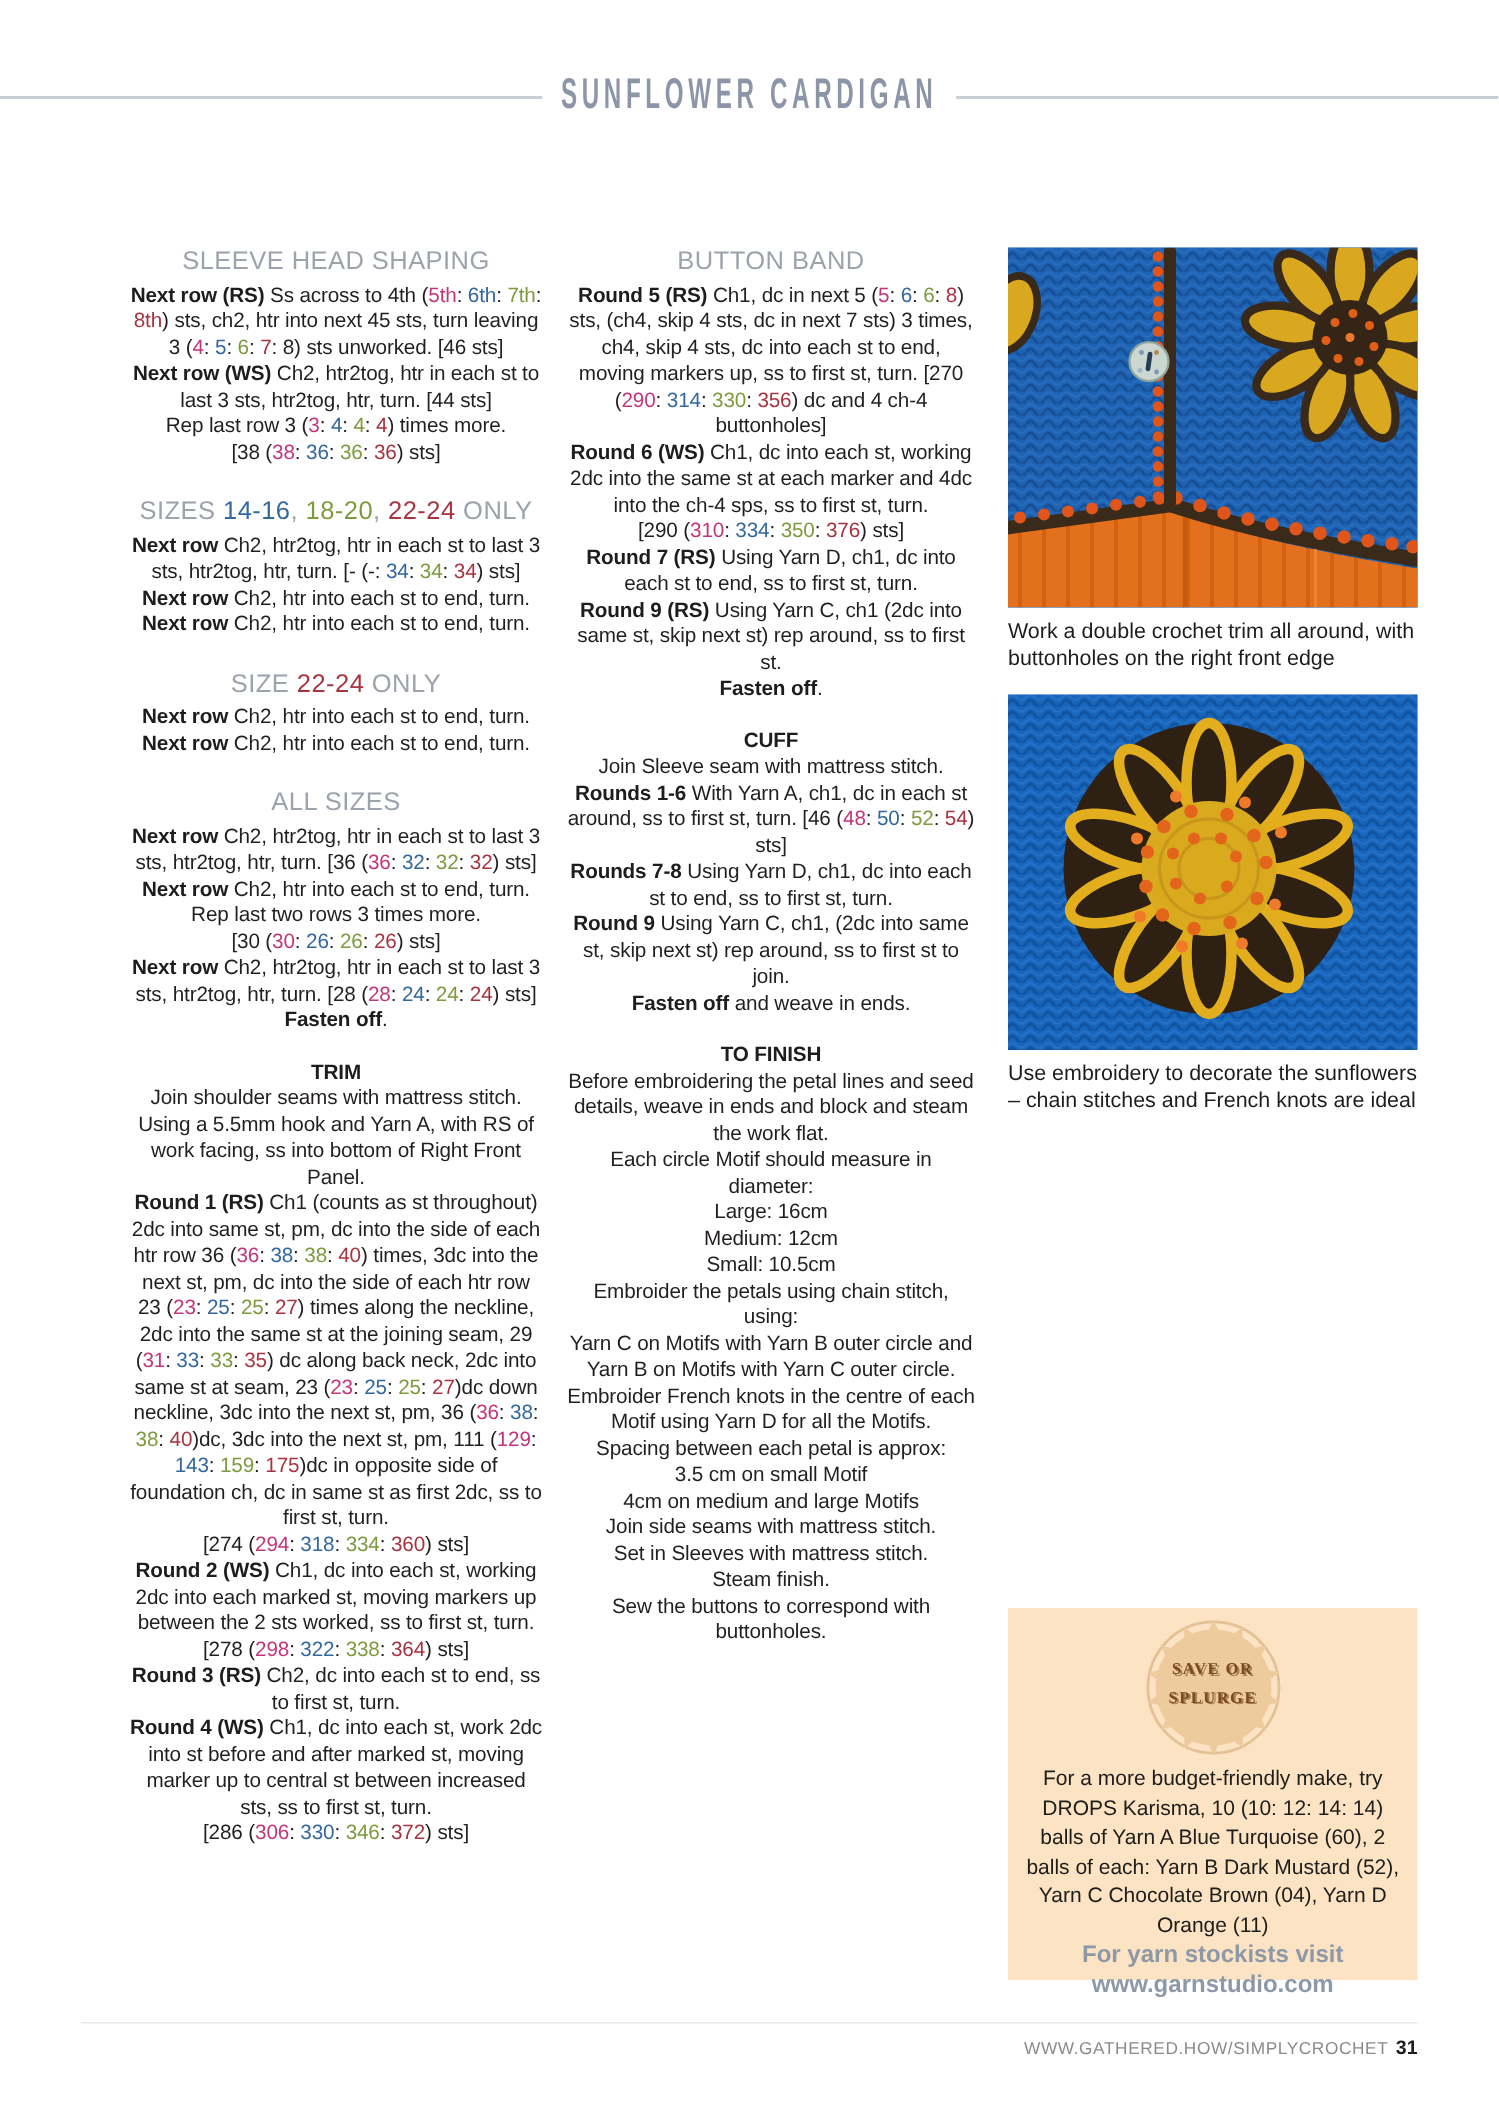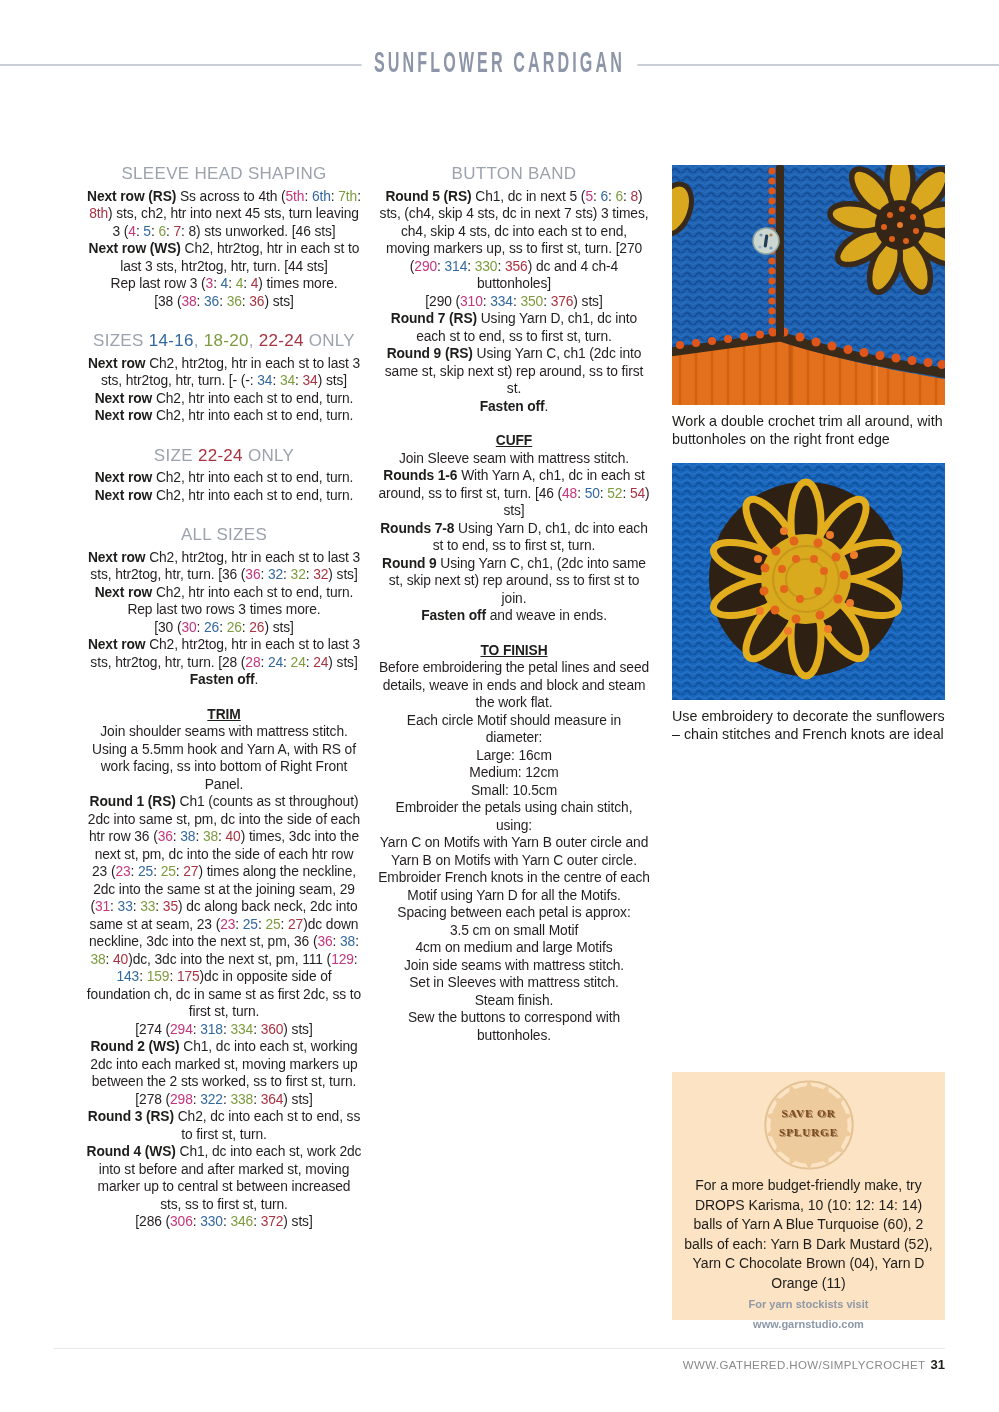--- a/index.html
+++ b/index.html
@@ -10,21 +10,21 @@
   .header-rule{position:absolute;left:0;right:0;top:64px;height:2px;background:#c9cdd5;}
   .page-title-wrap{position:absolute;top:47px;left:0;right:0;text-align:center;}
   .page-title-wrap span{display:inline-block;background:#fff;padding:0 20px;font-size:26px;font-weight:700;letter-spacing:5px;color:#8d96a8;transform:scaleX(.62) scaleY(1.1);}
 
   
   .col{position:absolute;top:165px;font-size:13.8px;line-height:17.5px;letter-spacing:-0.1px;text-align:center;}
   #col-left{left:86px;width:276px;}
   #col-mid{left:378px;width:272px;}
   .h-gray{font-size:17px;color:#9ca3ad;margin:22px 0 5px;letter-spacing:.3px;font-weight:400;}
   .col .h-gray:first-child{margin-top:0;}
-  .h-sub{font-weight:700;margin:17px 0 0;font-size:13.8px;color:#1d1d1b;text-decoration:underline;}
+  .h-sub{font-weight:700;margin:17px 0 0;font-size:13.8px;color:#1d1d1b;}
   .par{margin:0;}
   .seg-b{font-weight:700;color:#1d1d1b;}
   .sz1{color:#c3367b;}
   .sz2{color:#33689f;}
   .sz3{color:#7d9b3d;}
   .sz4{color:#a83341;}
   .h-gray .sz2,.h-gray .sz3,.h-gray .sz4{font-weight:400;}
 
   
   .rail{position:absolute;left:672px;top:0;width:273px;}
@@ -34,21 +34,21 @@
   .caption{position:absolute;left:0;width:273px;font-weight:400;font-size:14.3px;line-height:18px;color:#1d1d1b;}
   #caption1{top:412px;}
   #caption2{top:707px;}
 
   
   .save-box{position:absolute;left:0;top:1072px;width:273px;height:248px;background:#fbe3c3;}
   .badge{position:absolute;left:50%;top:7px;transform:translateX(-50%);width:92px;height:92px;}
   .badge svg{display:block;width:92px;height:92px;}
   .badge-text{position:absolute;left:0;top:25px;width:100%;text-align:center;font-family:"Liberation Serif",serif;font-weight:700;color:#7b4a1e;font-size:11px;line-height:19px;letter-spacing:1px;text-shadow:1.3px 1.3px 0 rgba(89,49,15,.5);}
   .save-body{position:absolute;top:104px;left:8px;right:8px;text-align:center;font-size:14px;line-height:19.5px;color:#1d1d1b;}
-  .stockists{position:absolute;top:222px;left:8px;right:8px;text-align:center;font-weight:700;font-size:11px;line-height:20px;color:#8e99a8;}
+  .stockists{position:absolute;top:222px;left:8px;right:8px;text-align:center;font-weight:700;font-size:16px;line-height:20px;color:#8e99a8;}
 
   
   .footer-rule{position:absolute;left:54px;right:54px;top:1348px;height:1px;background:#e8e8e8;}
   .footer{position:absolute;top:1357px;right:54px;font-size:11.5px;color:#8a8a8a;letter-spacing:.4px;}
   .footer .pagenum{color:#1d1d1b;font-weight:700;font-size:13px;margin-left:5px;letter-spacing:0;}
 </style>
 </head>
 <body>
 
 <div class="page">
@@ -85,20 +85,21 @@
       <p class="par"><span>[274 (</span><span class="sz1">294</span><span>: </span><span class="sz2">318</span><span>: </span><span class="sz3">334</span><span>: </span><span class="sz4">360</span><span>) sts]</span></p>
       <p class="par"><span class="seg-b">Round 2 (WS) </span><span>Ch1, dc into each st, working 2dc into each marked st, moving markers up between the 2 sts worked, ss to first st, turn.</span></p>
       <p class="par"><span>[278 (</span><span class="sz1">298</span><span>: </span><span class="sz2">322</span><span>: </span><span class="sz3">338</span><span>: </span><span class="sz4">364</span><span>) sts]</span></p>
       <p class="par"><span class="seg-b">Round 3 (RS) </span><span>Ch2, dc into each st to end, ss to first st, turn.</span></p>
       <p class="par"><span class="seg-b">Round 4 (WS) </span><span>Ch1, dc into each st, work 2dc into st before and after marked st, moving marker up to central st between increased sts, ss to first st, turn.</span></p>
       <p class="par"><span>[286 (</span><span class="sz1">306</span><span>: </span><span class="sz2">330</span><span>: </span><span class="sz3">346</span><span>: </span><span class="sz4">372</span><span>) sts]</span></p>
     </div>
   <div class="col" id="col-mid">
       <div class="h-gray"><span>BUTTON BAND</span></div>
       <p class="par"><span class="seg-b">Round 5 (RS) </span><span>Ch1, dc in next 5 (</span><span class="sz1">5</span><span>: </span><span class="sz2">6</span><span>: </span><span class="sz3">6</span><span>: </span><span class="sz4">8</span><span>) sts, (ch4, skip 4 sts, dc in next 7 sts) 3 times, ch4, skip 4 sts, dc into each st to end, moving markers up, ss to first st, turn. [270 (</span><span class="sz1">290</span><span>: </span><span class="sz2">314</span><span>: </span><span class="sz3">330</span><span>: </span><span class="sz4">356</span><span>) dc and 4 ch-4 buttonholes]</span></p>
+      <p class="par"><span class="seg-b">Round 6 (WS) </span><span>Ch1, dc into each st, working 2dc into the same st at each marker and 4dc into the ch-4 sps, ss to first st, turn.</span></p>
       <p class="par"><span>[290 (</span><span class="sz1">310</span><span>: </span><span class="sz2">334</span><span>: </span><span class="sz3">350</span><span>: </span><span class="sz4">376</span><span>) sts]</span></p>
       <p class="par"><span class="seg-b">Round 7 (RS) </span><span>Using Yarn D, ch1, dc into each st to end, ss to first st, turn.</span></p>
       <p class="par"><span class="seg-b">Round 9 (RS) </span><span>Using Yarn C, ch1 (2dc into same st, skip next st) rep around, ss to first st.</span></p>
       <p class="par"><span class="seg-b">Fasten off</span><span>.</span></p>
       <div class="h-sub"><span class="seg-b">CUFF</span></div>
       <p class="par"><span>Join Sleeve seam with mattress stitch.</span></p>
       <p class="par"><span class="seg-b">Rounds 1-6 </span><span>With Yarn A, ch1, dc in each st around, ss to first st, turn. [46 (</span><span class="sz1">48</span><span>: </span><span class="sz2">50</span><span>: </span><span class="sz3">52</span><span>: </span><span class="sz4">54</span><span>) sts]</span></p>
       <p class="par"><span class="seg-b">Rounds 7-8 </span><span>Using Yarn D, ch1, dc into each st to end, ss to first st, turn.</span></p>
       <p class="par"><span class="seg-b">Round 9 </span><span>Using Yarn C, ch1, (2dc into same st, skip next st) rep around, ss to first st to join.</span></p>
       <p class="par"><span class="seg-b">Fasten off</span><span> and weave in ends.</span></p>

